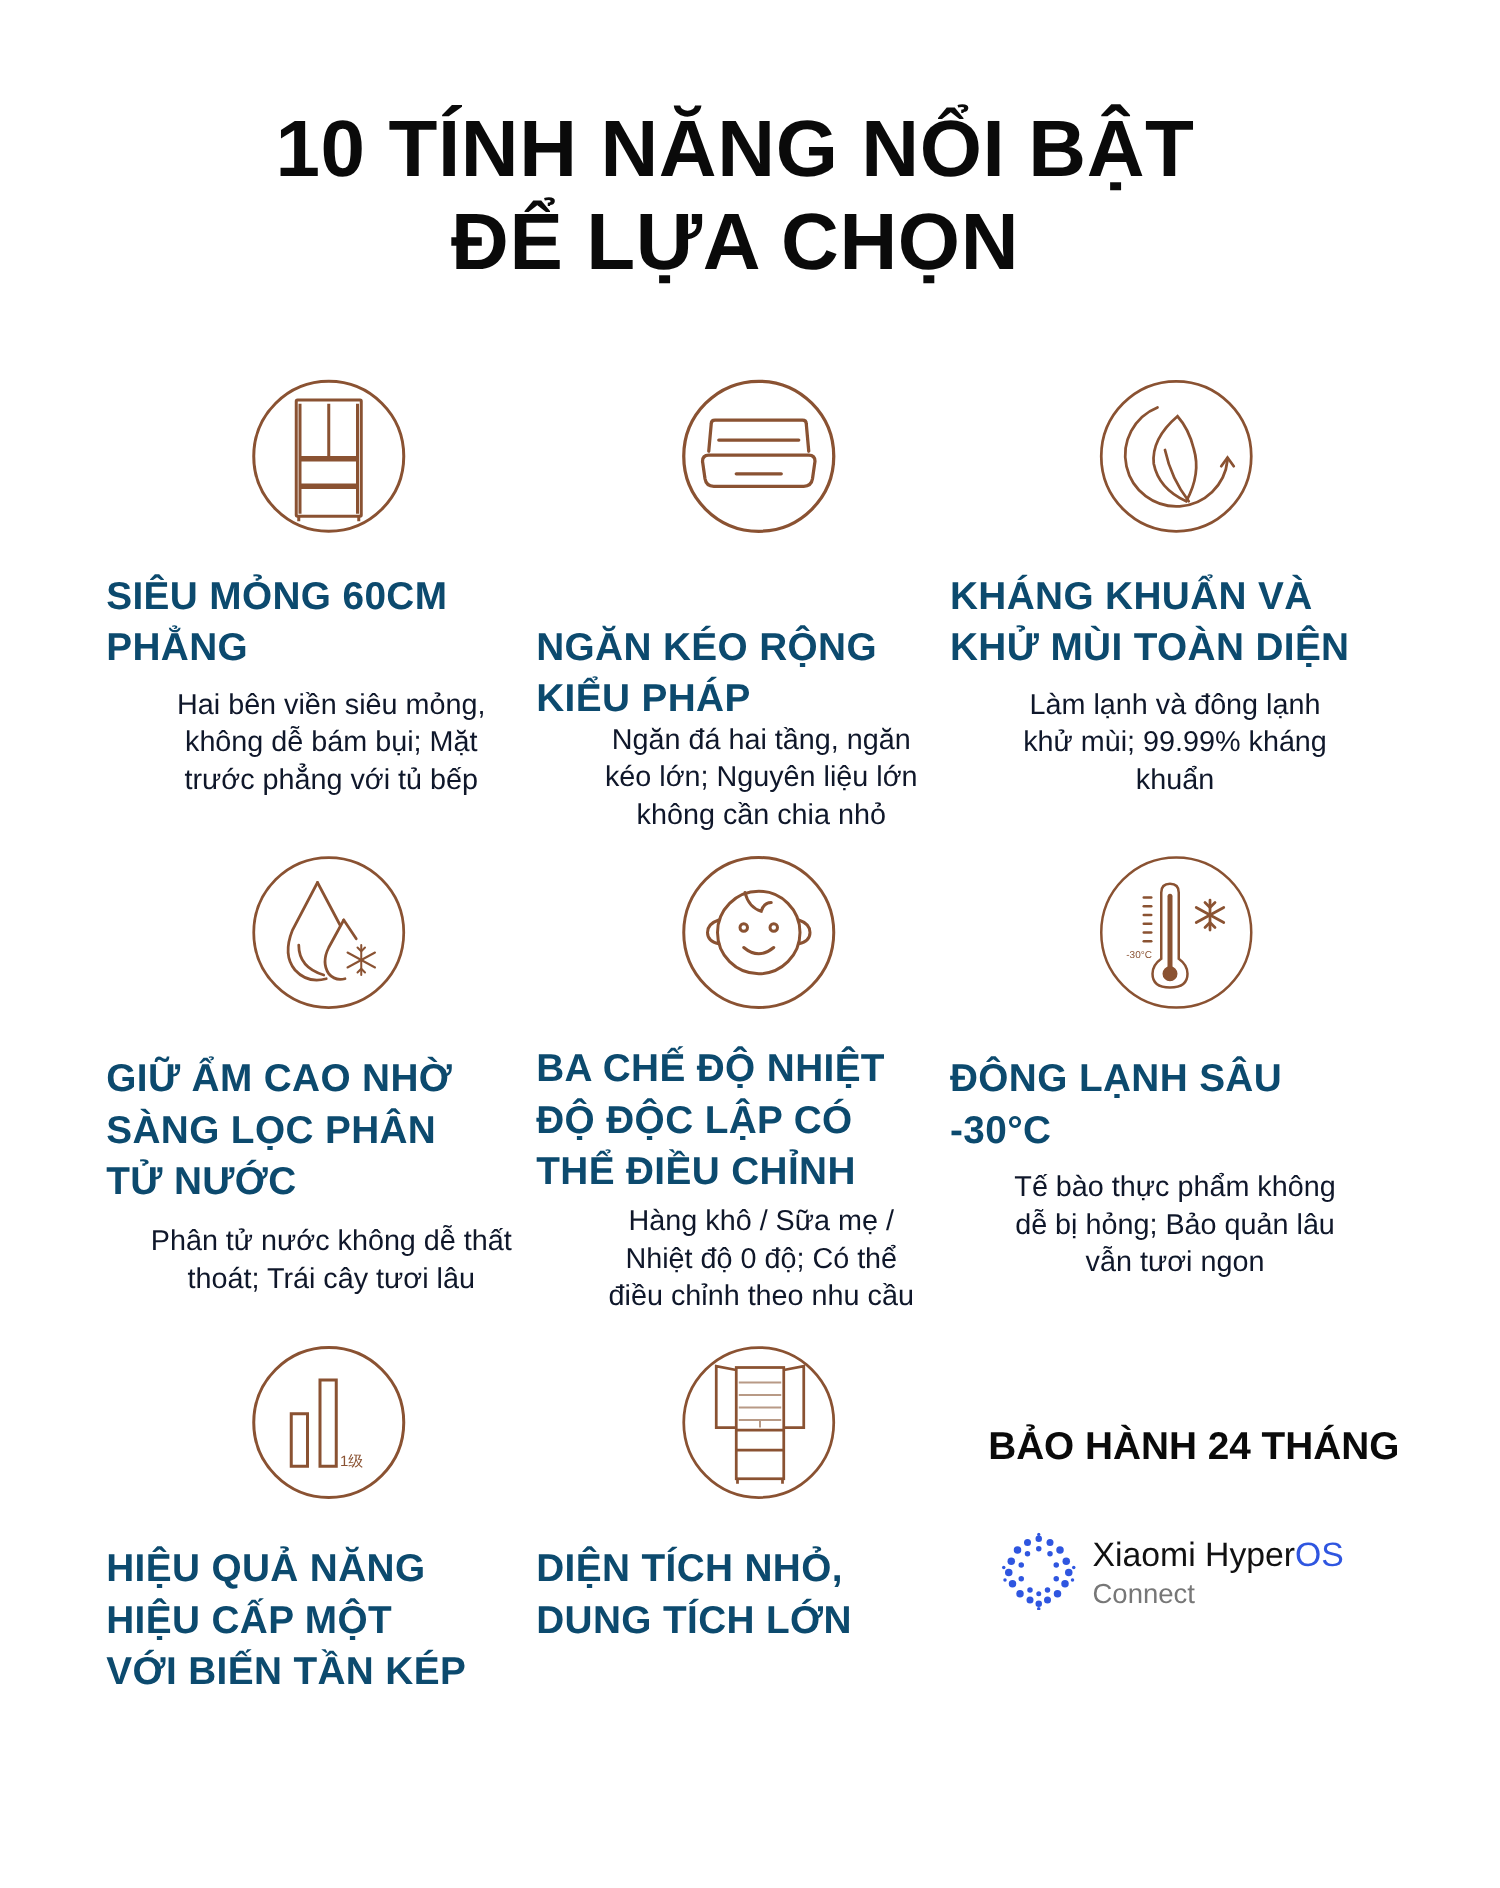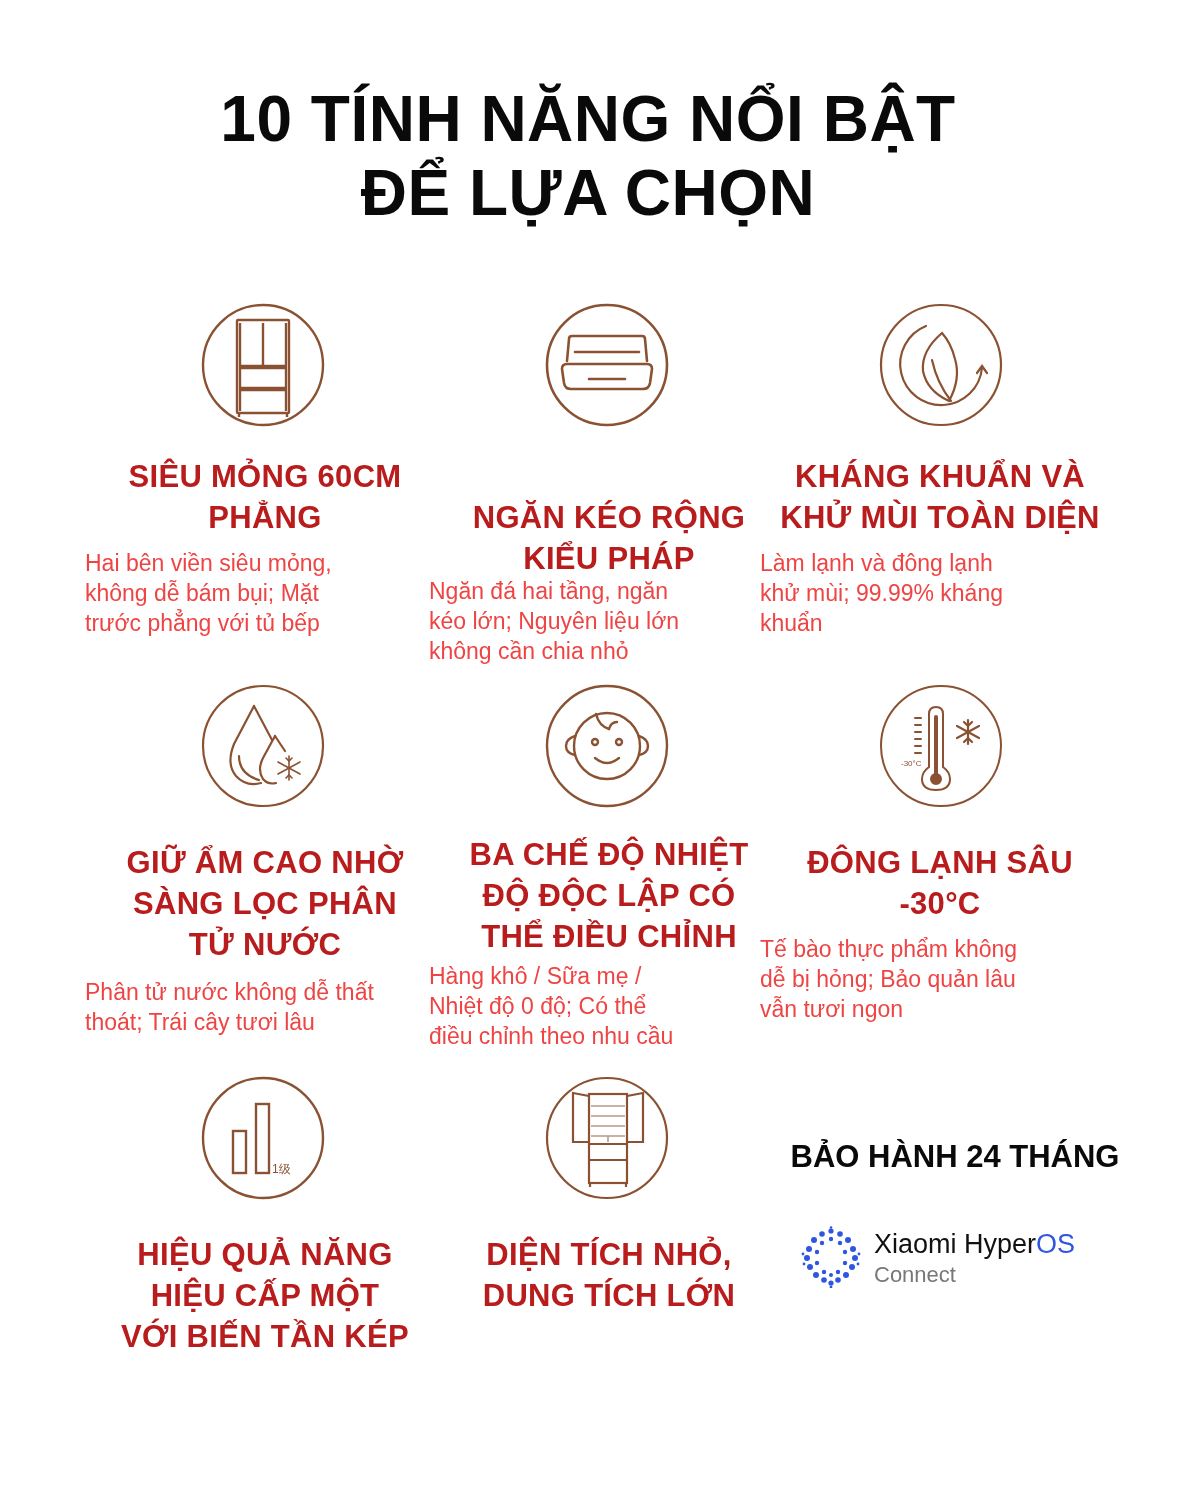--- a/index.html
+++ b/index.html
@@ -8,27 +8,27 @@
     font-family: "Liberation Sans", "DejaVu Sans", sans-serif; color:#111;
   }
   .title {
     position:absolute; left:0; width:1176px; top:82px; text-align:center;
     font-weight:700; font-size:64px; line-height:74px; letter-spacing:0.5px; color:#0a0a0a;
   }
   .title div { white-space:nowrap; }
   .icon-wrap { position:absolute; width:124px; height:124px; }
   .icon-wrap svg { width:124px; height:124px; display:block; }
   .head {
-    position:absolute; width:360px; text-align:center; font-weight:700;
-    font-size:31px; line-height:41px; color:#b91c1c; letter-spacing:0.3px;
+    position:absolute; width:360px; font-weight:700;
+    font-size:31px; line-height:41px; color:#0c4a6e; letter-spacing:0.3px;
   }
   .head div, .desc div { white-space:nowrap; }
   .desc {
-    position:absolute; width:360px; font-weight:400;
-    font-size:23px; line-height:30px; color:#ef4444;
+    position:absolute; width:360px; text-align:center; font-weight:400;
+    font-size:23px; line-height:30px; color:#0f172a;
   }
   .warranty {
     position:absolute; left:770px; width:370px; top:1137px; text-align:center;
     font-weight:700; font-size:31px; line-height:40px; color:#0a0a0a; white-space:nowrap;
   }
   .logo { position:absolute; left:800px; top:1222px; width:300px; height:70px;text-decoration:underline; }
   .logo svg { position:absolute; left:0; top:4px; }
   .logo .brand { position:absolute; left:74px; top:6px; font-size:27px; line-height:32px; color:#111; white-space:nowrap; }
   .logo .brand .os { color:#2f56e0; }
   .logo .sub { position:absolute; left:74px; top:40px; font-size:22px; line-height:26px; color:#777; white-space:nowrap; }

